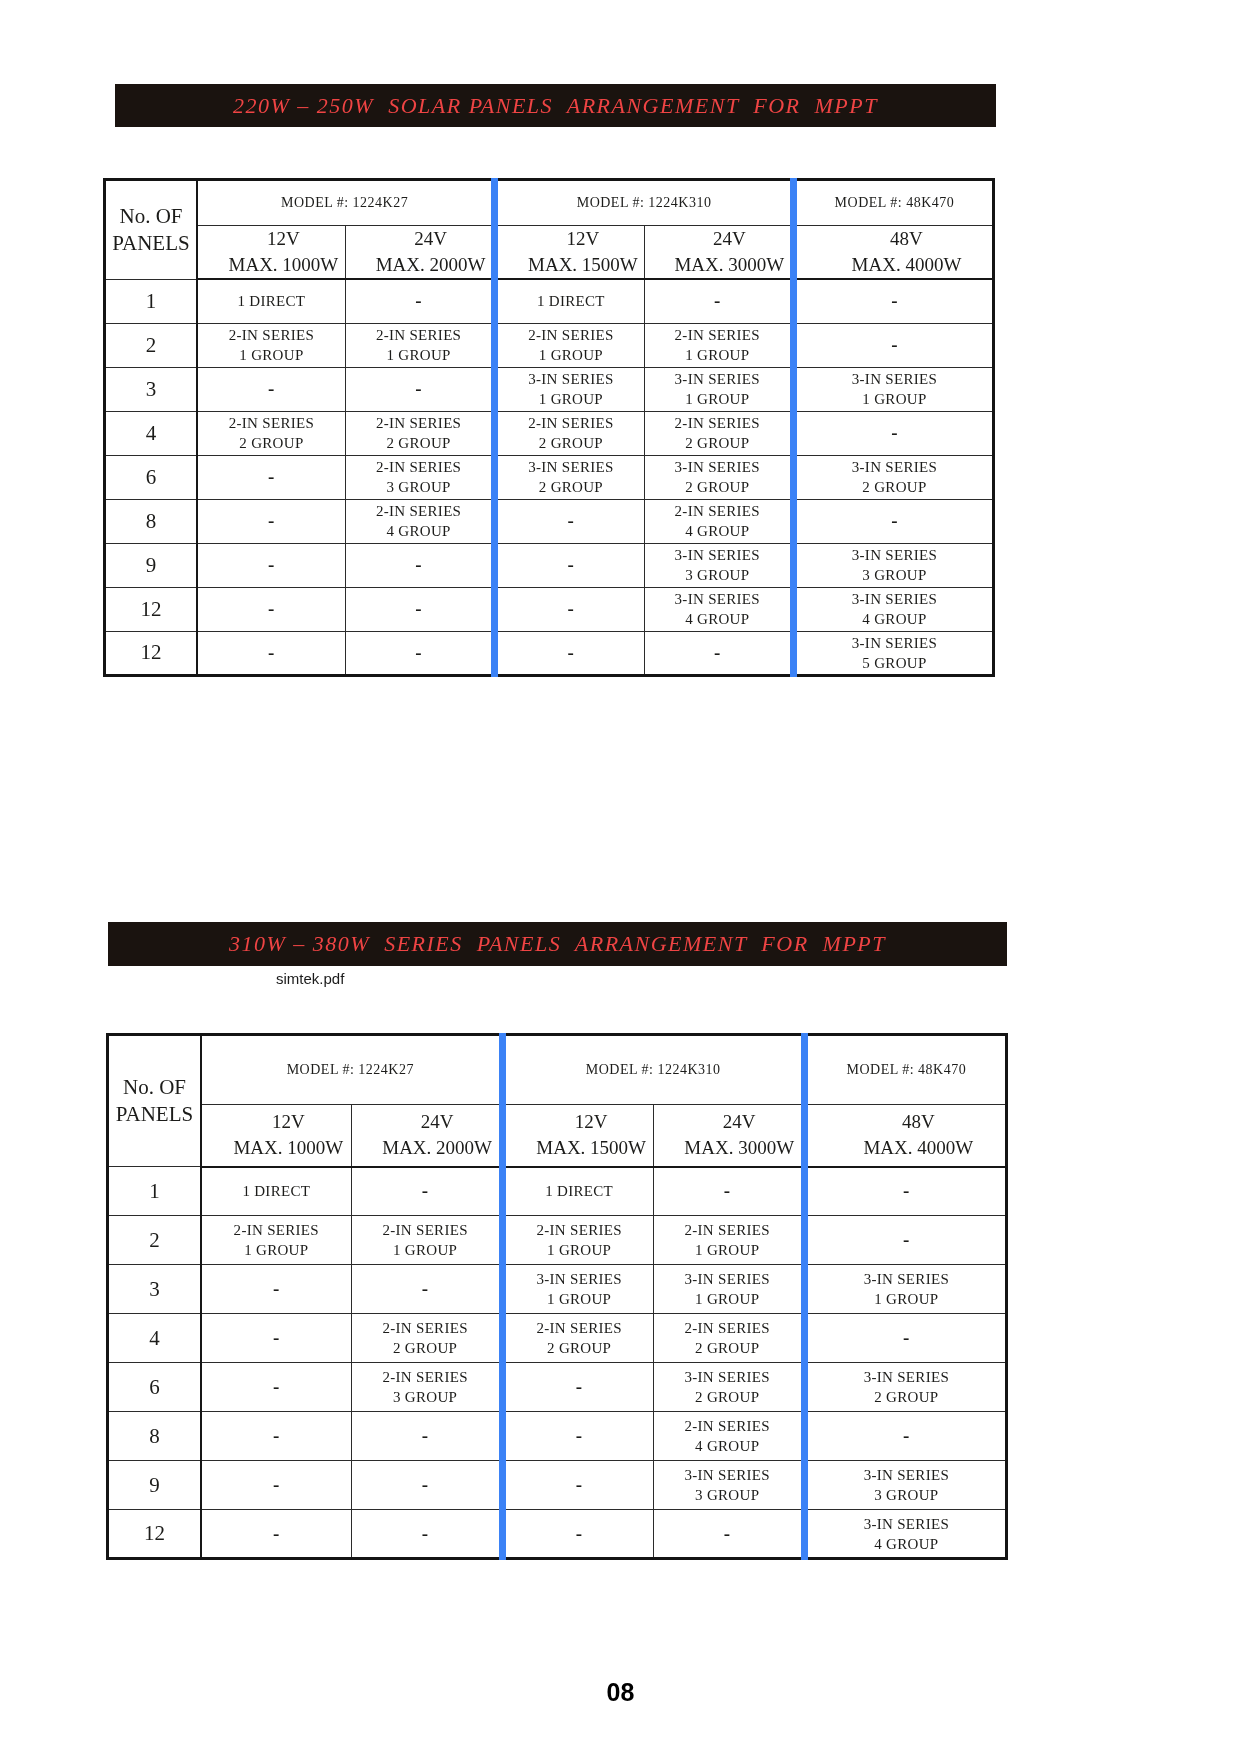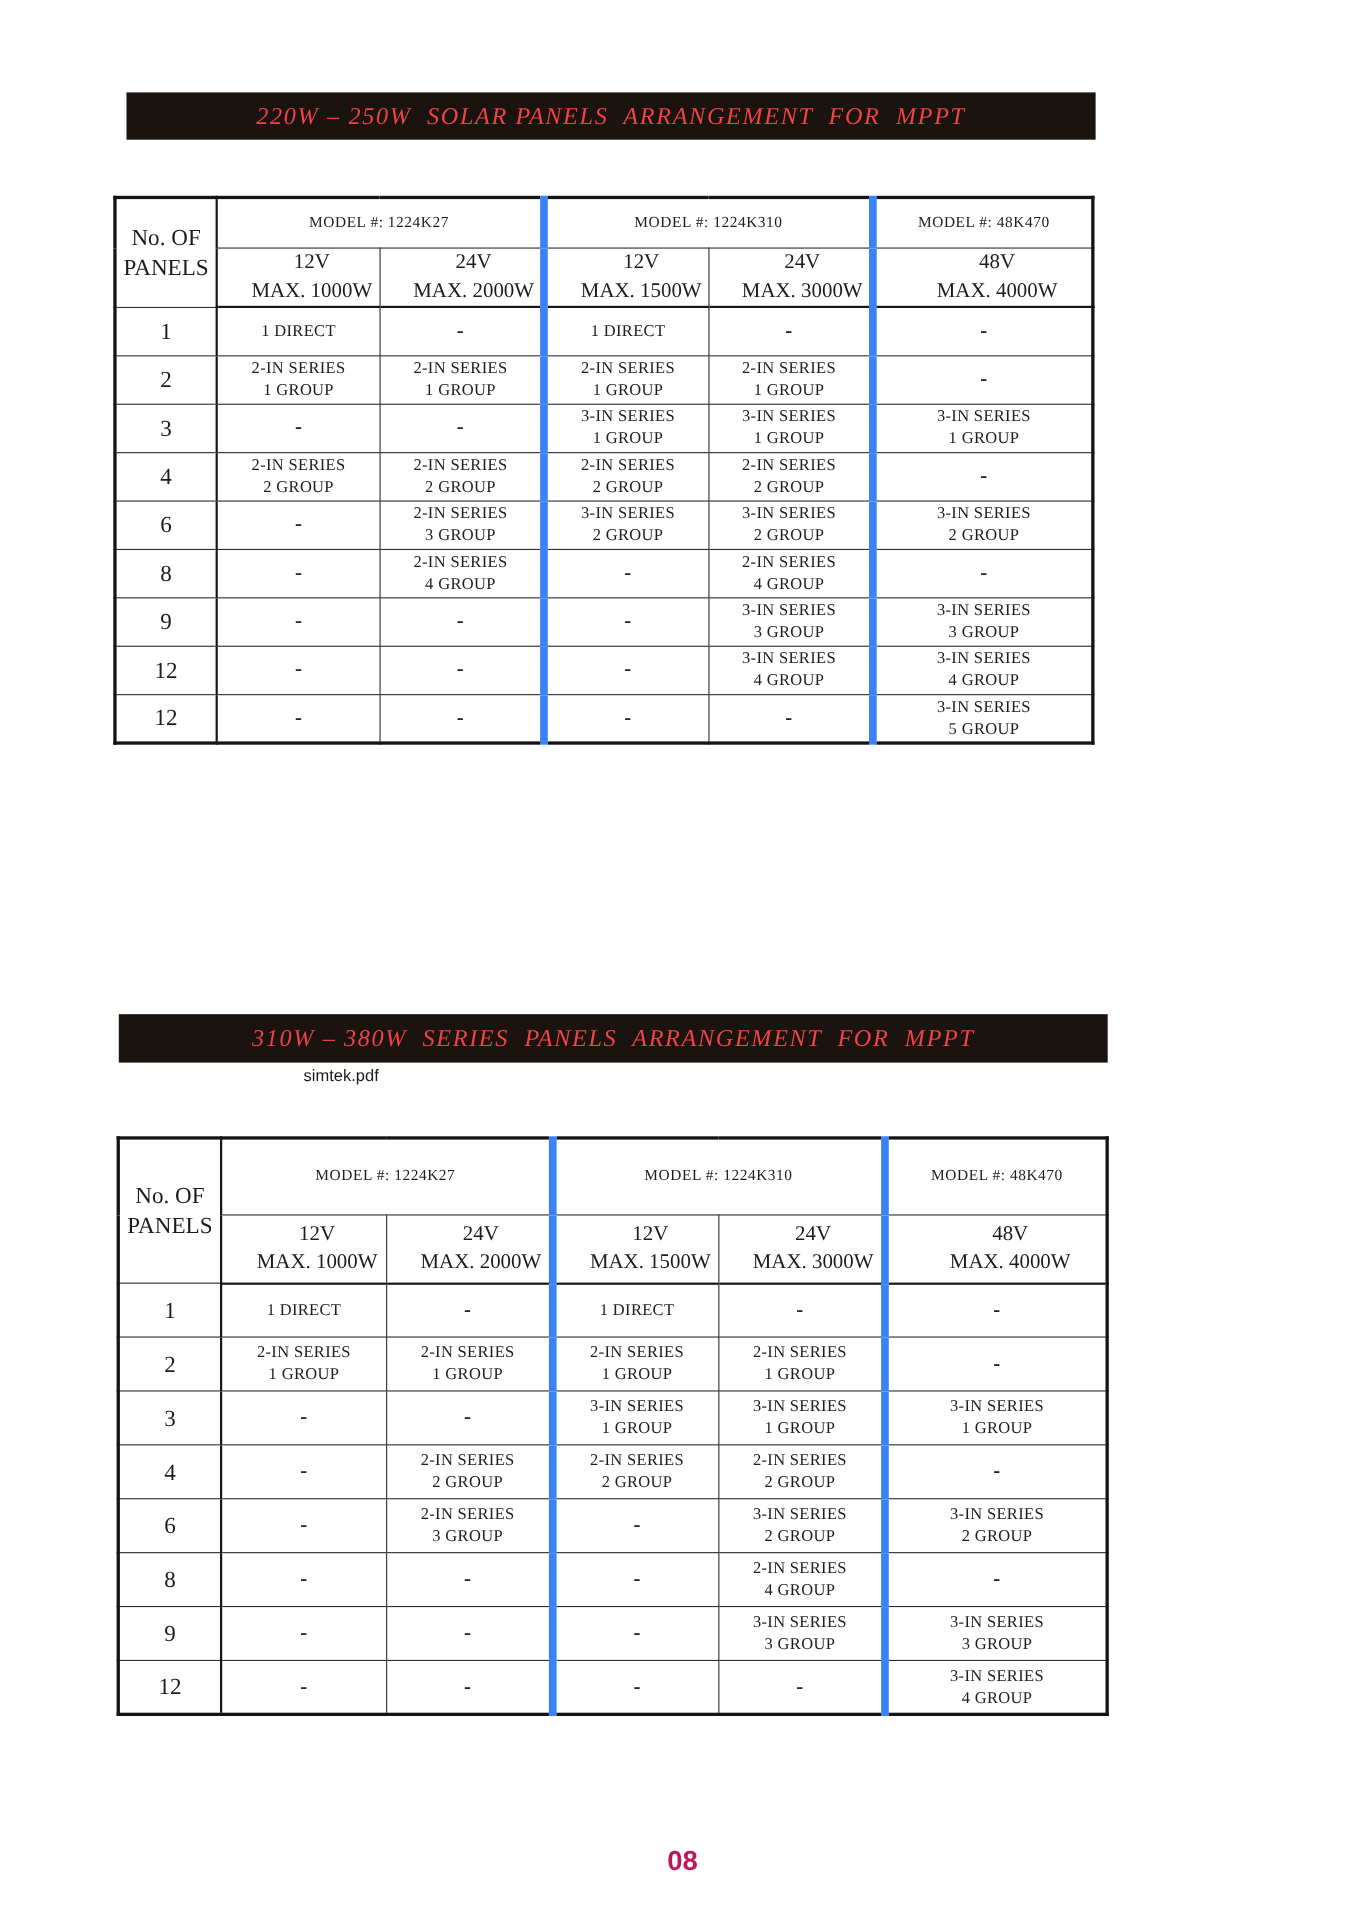--- a/index.html
+++ b/index.html
@@ -49,21 +49,21 @@
   .tbl .c-panels-hdr { font-size:21px; line-height:27px; }
   .tbl .c-model      { font-size:14px; letter-spacing:0.5px; }
   .tbl .c-volt       { font-size:19px; line-height:26px;padding-left:24px; }
   .tbl .c-num        { font-size:21px; }
   .tbl .c-val        { font-size:15px; line-height:20px; letter-spacing:0.3px; }
   .tbl .dash         { font-weight:700; font-size:19px; }
 
   #page-number {
     position:absolute; left:0; top:1678px; width:1241px; text-align:center;
     font-family:"Liberation Sans", sans-serif; font-weight:700; font-size:25px;
-    color:#be185d;
+    color:#000000;
   }
 </style>
 </head>
 <body>
 
 <div id="banner-1" class="banner">220W – 250W  SOLAR PANELS  ARRANGEMENT  FOR  MPPT</div>
 
 <table id="table-1" class="tbl">
   <colgroup>
     <col style="width:10.4%">

